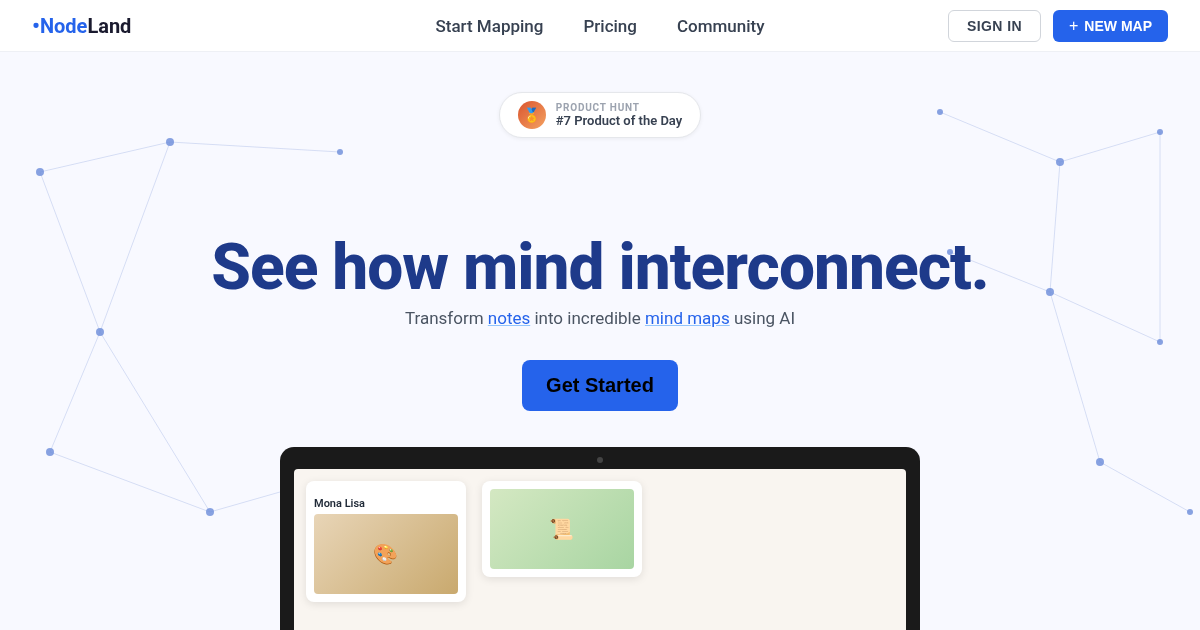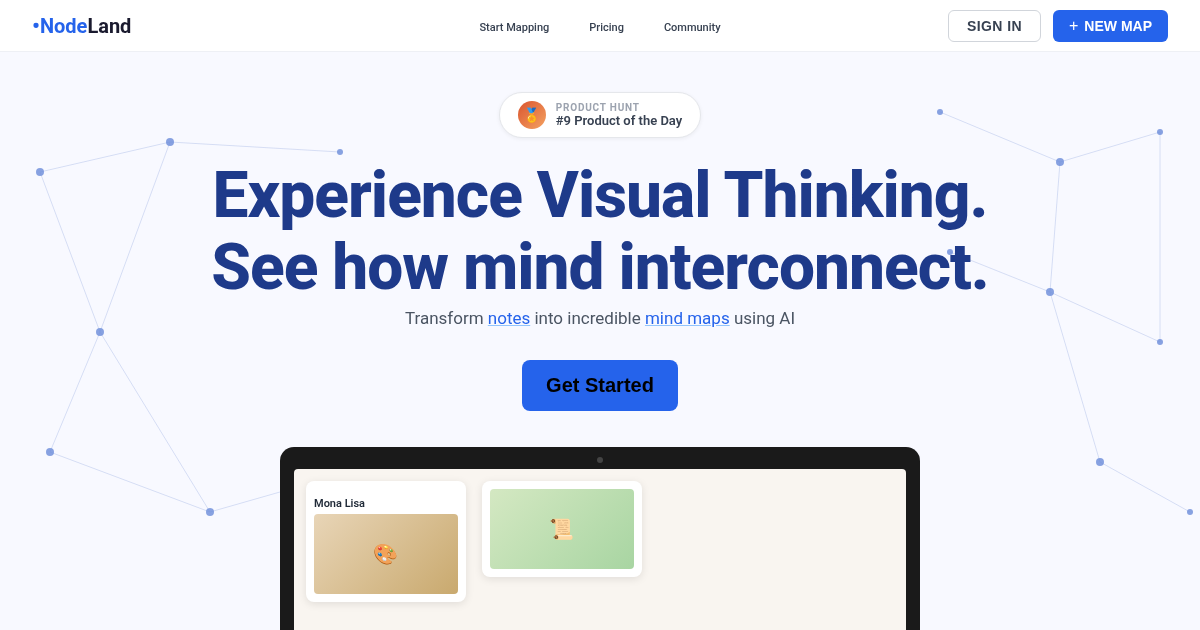--- a/index.html
+++ b/index.html
@@ -43,21 +43,21 @@
       display: flex;
       gap: 40px;
       list-style: none;
       position: absolute;
       left: 50%;
       transform: translateX(-50%);
     }
     .nav-links a {
       text-decoration: none;
       color: #374151;
-      font-size: 11px;
+      font-size: 17px;
       font-weight: 500;
     }
 
     .nav-actions {
       display: flex;
       align-items: flex-start;
       gap: 12px;
     }
     .btn-signin {
       padding: 7px 18px;
@@ -355,27 +355,27 @@
       <circle cx="620" cy="480" r="3"></circle>
       <circle cx="700" cy="455" r="3"></circle>
       <circle cx="510" cy="440" r="3"></circle>
     </g>
   </svg>
 
   <div class="ph-badge">
     <div class="ph-badge-icon">🏅</div>
     <div>
       <span class="ph-badge-label">PRODUCT HUNT</span>
-      <span class="ph-badge-title">#9 Product of the Day</span>
+      <span class="ph-badge-title">#7 Product of the Day</span>
     </div>
   </div>
 
   <div class="hero-heading">
     <h1>
-      <span>Experience Visual Thinking.</span><br>
+      <br>
       <span>See how mind interconnect.</span>
     </h1>
   </div>
 
   <p class="hero-sub">
     <span>Transform </span><span class="link-notes">notes</span><span> into incredible </span><span class="link-maps">mind maps</span><span> using AI</span>
   </p>
 
   <div class="hero-ctas">
     <button class="btn-get-started">Get Started</button>

